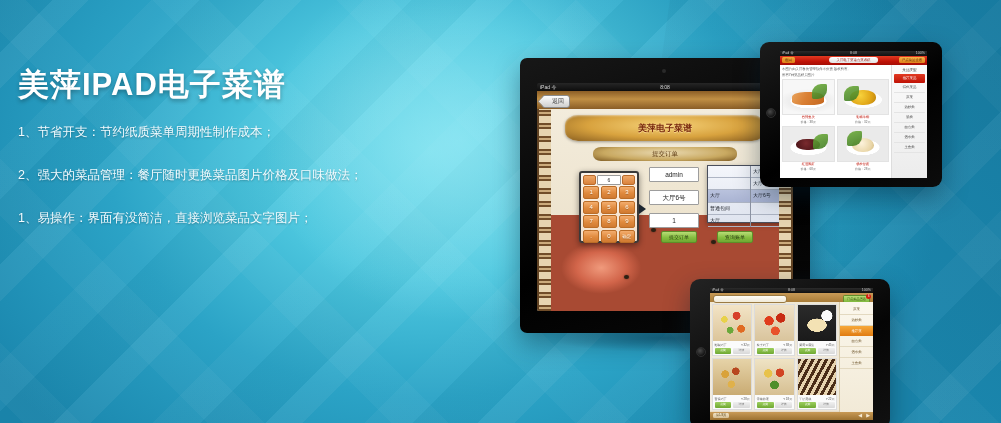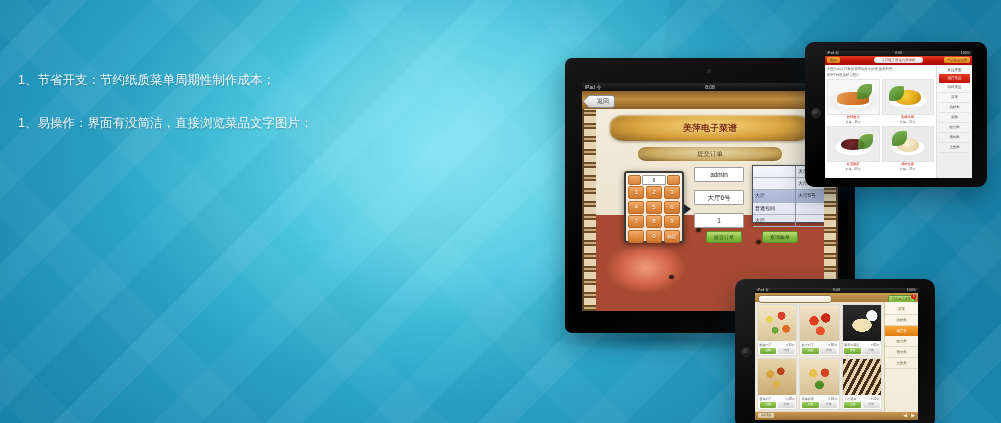--- a/index.html
+++ b/index.html
@@ -41,29 +41,29 @@
     transform:rotate(8deg);
   }
 
   
   .copy{position:absolute;left:18px;top:64px;width:400px;color:#fff;}
   .headline{
     font-size:31px;font-weight:bold;letter-spacing:1px;
     text-shadow:0 2px 4px rgba(0,0,0,0.32);
     white-space:nowrap;
   }
-  .bullets{margin-top:10px;}
+  .bullets{margin-top:20px;}
   .bullet{
     font-size:12.5px;line-height:1.1;color:#f2fbff;
     margin-bottom:29px;white-space:nowrap;
     text-shadow:0 1px 2px rgba(0,0,0,0.28);
   }
 
   
-  .tablet{position:absolute;background:#0d0d0d;box-shadow:0 10px 26px rgba(0,30,50,0.42);margin-left:45px;}
+  .tablet{position:absolute;background:#0d0d0d;box-shadow:0 10px 26px rgba(0,30,50,0.42);}
   .tablet .glass{position:absolute;background:#fff;overflow:hidden;}
   .tablet .homebtn{
     position:absolute;border-radius:50%;
     background:radial-gradient(circle at 38% 34%,#4a4a4a,#151515 70%);
     border:1px solid #2e2e2e;
   }
   .tablet .cam{position:absolute;border-radius:50%;background:#2a2a2a;}
 
   
   #tablet-main{left:520px;top:58px;width:290px;height:275px;border-radius:7px;
@@ -309,22 +309,24 @@
 
 <div id="stage">
 
   <div class="bg-base"></div>
   <div class="bg-stripes"></div>
   <div class="bg-stripes2"></div>
   <div class="bg-glow"></div>
   <div class="bg-dark-r"></div>
 
   <div class="copy">
+    <div class="headline">美萍IPAD电子菜谱</div>
     <div class="bullets">
       <div class="bullet">1、节省开支：节约纸质菜单周期性制作成本；</div>
+      <div class="bullet">2、强大的菜品管理：餐厅随时更换菜品图片价格及口味做法；</div>
       <div class="bullet">1、易操作：界面有没简洁，直接浏览菜品文字图片；</div>
     </div>
   </div>
 
   <div class="shadow-soft" style="left:505px;top:318px;width:320px;height:40px;"></div>
   <div class="tablet" id="tablet-main">
     <div class="cam"></div>
     <div class="glass">
 
       <div class="ios-status">

